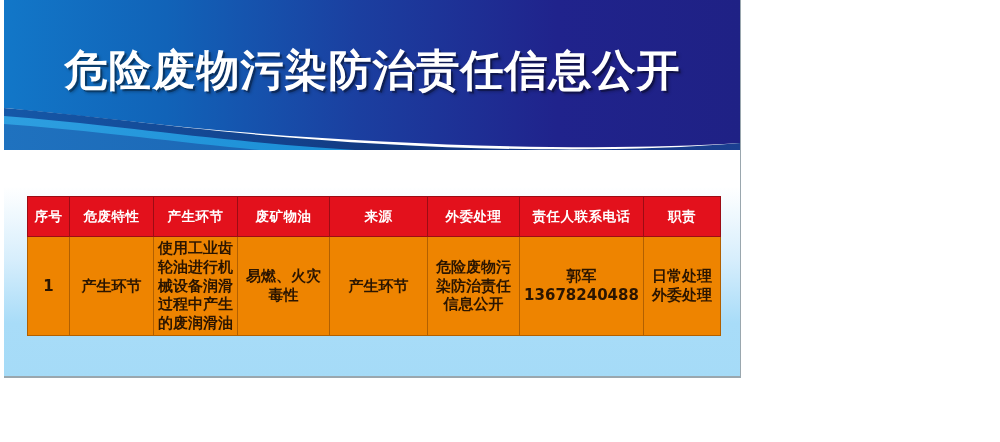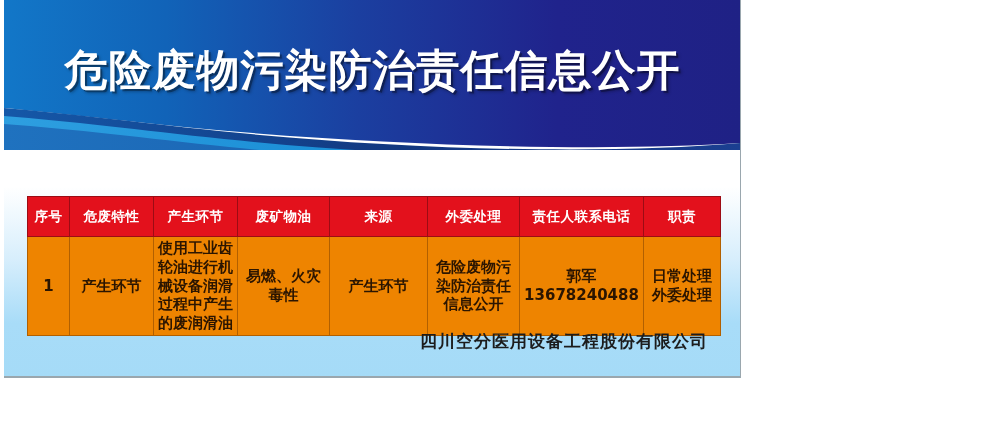--- a/index.html
+++ b/index.html
@@ -209,16 +209,15 @@
           <td class="cell-narrow">使用工业齿轮油进行机械设备润滑过程中产生的废润滑油</td>
           <td>易燃、火灾毒性</td>
           <td>产生环节</td>
           <td>危险废物污染防治责任信息公开</td>
           <td>郭军<br>13678240488</td>
           <td>日常处理<br>外委处理</td>
         </tr>
       </tbody>
     </table>
 
-    <div id="company-line">四川空分医用设备工程股份有限公司</div>
 
   </div>
 </div>
 
 </body></html>

